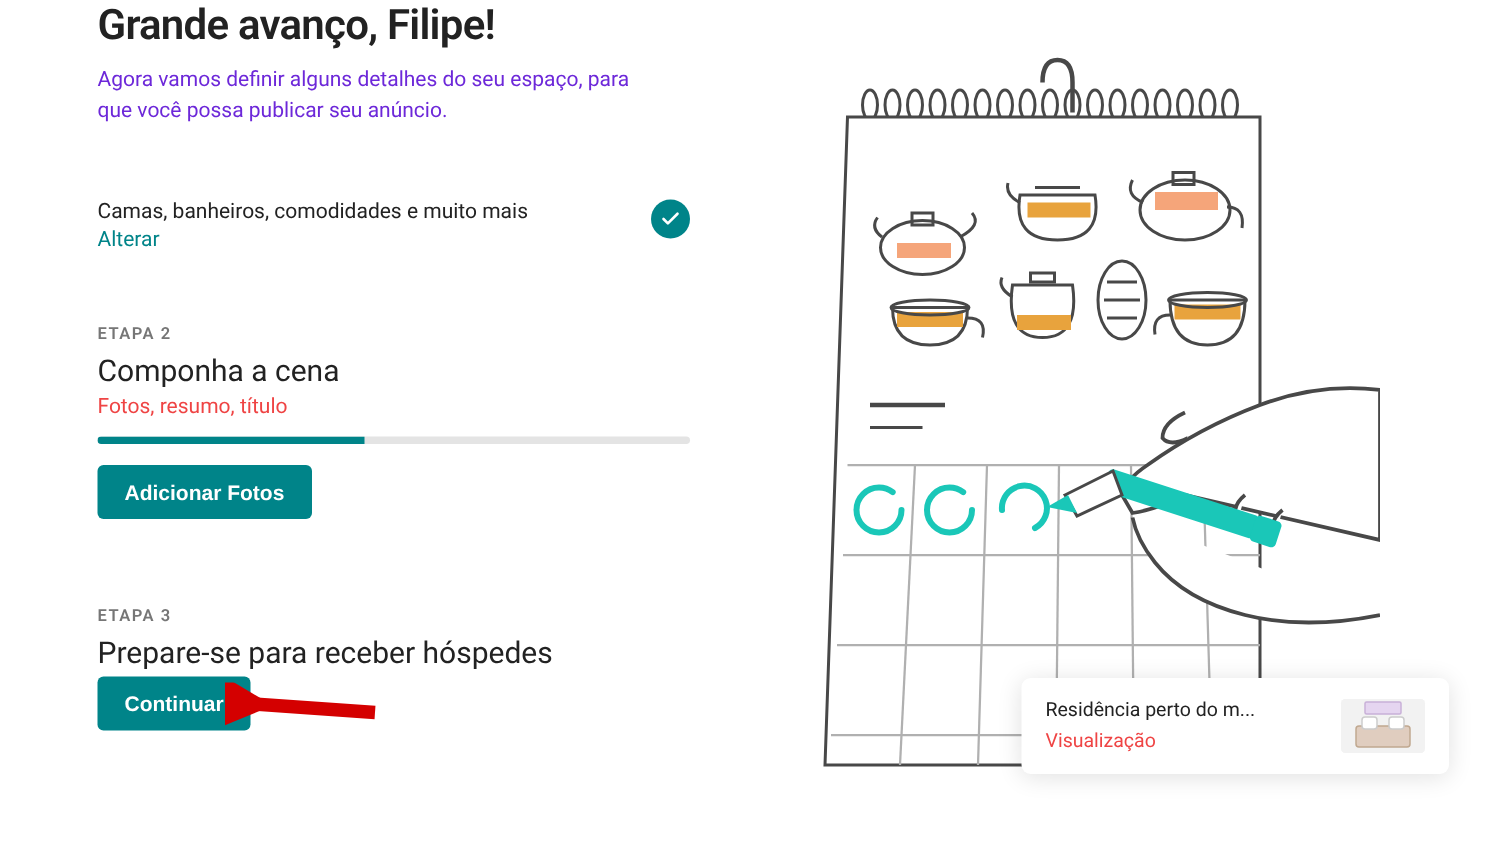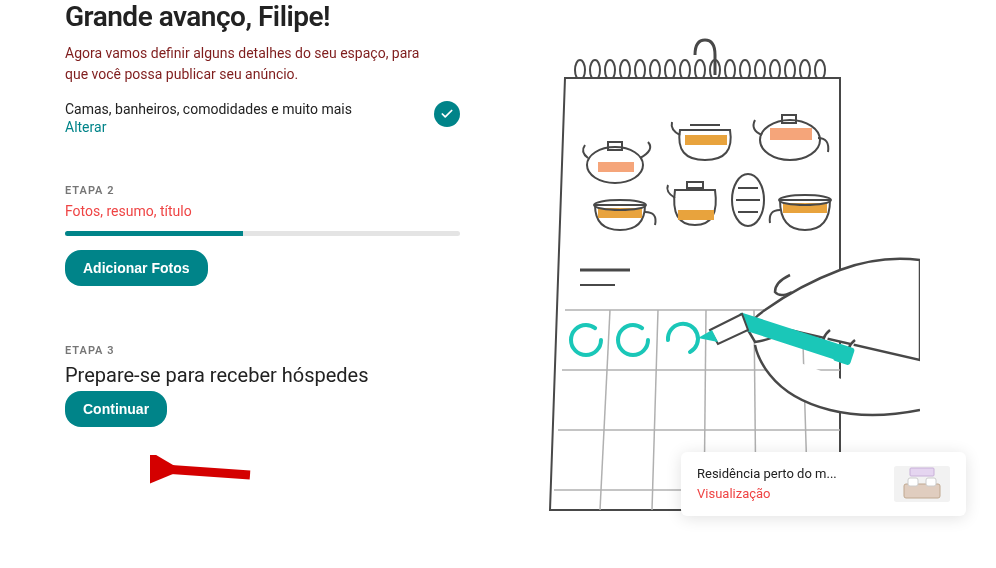--- a/index.html
+++ b/index.html
@@ -1,31 +1,31 @@
 <!DOCTYPE html>
 <html><head>
   <meta charset="utf-8">
   <style>
     * { margin: 0; padding: 0; box-sizing: border-box; }
     body { font-family: -apple-system, BlinkMacSystemFont, "Segoe UI", Roboto, Helvetica, Arial, sans-serif; background: #fff; width: 996px; height: 568px; overflow: hidden; position: relative; }
     .container { display: flex; padding: 0; }
     .left-panel { width: 480px; padding: 0 0 0 65px; }
     .title { font-size: 28px; font-weight: 600; color: #222; letter-spacing: -0.5px; margin-bottom: 10px; }
-    .subtitle { font-size: 14px; color: #7f1d1d; line-height: 1.5; margin-bottom: 16px; max-width: 370px; }
+    .subtitle { font-size: 14px; color: #6d28d9; line-height: 1.5; margin-bottom: 48px; max-width: 370px; }
     .step1-row { display: flex; align-items: flex-start; justify-content: space-between; max-width: 395px; margin-bottom: 6px; }
     .step1-text { font-size: 14px; color: #222; }
     .link { font-size: 14px; color: #008489; text-decoration: none; cursor: pointer; display: inline-block; margin-top: 2px; text-align: center; }
     .check-circle { width: 26px; height: 26px; border-radius: 50%; background: #008489; display: flex; align-items: center; justify-content: center; flex-shrink: 0; }
     .check-circle svg { width: 14px; height: 14px; }
     .step-label { font-size: 11px; letter-spacing: 1px; color: #767676; font-weight: 600; margin-top: 48px; margin-bottom: 6px; }
     .step-title { font-size: 20px; color: #222; font-weight: 400; margin-bottom: 4px; }
     .step-desc { font-size: 14px; color: #ef4444; margin-bottom: 12px; }
     .progress-bar { width: 395px; height: 5px; background: #e4e4e4; border-radius: 3px; overflow: hidden; margin-bottom: 14px; }
     .progress-fill { height: 100%; background: #008489; width: 45%; }
-    .btn { display: inline-block; background: #008489; color: #fff; border: none; padding: 10px 18px; font-size: 14px; font-weight: 600; border-radius: 16px; cursor: pointer; }
+    .btn { display: inline-block; background: #008489; color: #fff; border: none; padding: 10px 18px; font-size: 14px; font-weight: 600; border-radius: 4px; cursor: pointer; }
     .step3 { margin-top: 58px; }
     .step3 .step-label { margin-top: 0; }
     .right-panel { flex: 1; position: relative; padding-top: 30px; }
     .arrow { position: absolute; left: 150px; top: 455px; pointer-events: none; }
     .preview-card { position: absolute; bottom: 8px; right: 30px; width: 285px; background: #fff; border-radius: 6px; box-shadow: 0 2px 16px rgba(0,0,0,0.12); padding: 14px 16px; display: flex; align-items: center; justify-content: flex-start; }
     .preview-text-wrap { flex: 1; }
     .preview-title { font-size: 13px; color: #222; margin-bottom: 2px; }
     .preview-link { font-size: 13px; color: #ef4444; }
     .preview-thumb { width: 56px; height: 36px; background: #f5f5f5; border-radius: 3px; position: relative; overflow: hidden; }
   </style>
@@ -44,20 +44,21 @@
       </div>
       <div class="check-circle">
         <svg viewBox="0 0 24 24" fill="none" stroke="#fff" stroke-width="3" stroke-linecap="round" stroke-linejoin="round">
             <polyline points="20 6 9 17 4 12"></polyline>
           </svg>
       </div>
     </div>
 
     <div>
       <div class="step-label">ETAPA 2</div>
+      <div class="step-title">Componha a cena</div>
       <div class="step-desc">Fotos, resumo, título</div>
       <div class="progress-bar">
         <div class="progress-fill" style="width: 45%;"></div>
       </div>
       <button class="btn">Adicionar Fotos</button>
     </div>
 
     <div class="step3">
       <div class="step-label">ETAPA 3</div>
       <div class="step-title">Prepare-se para receber hóspedes</div>

